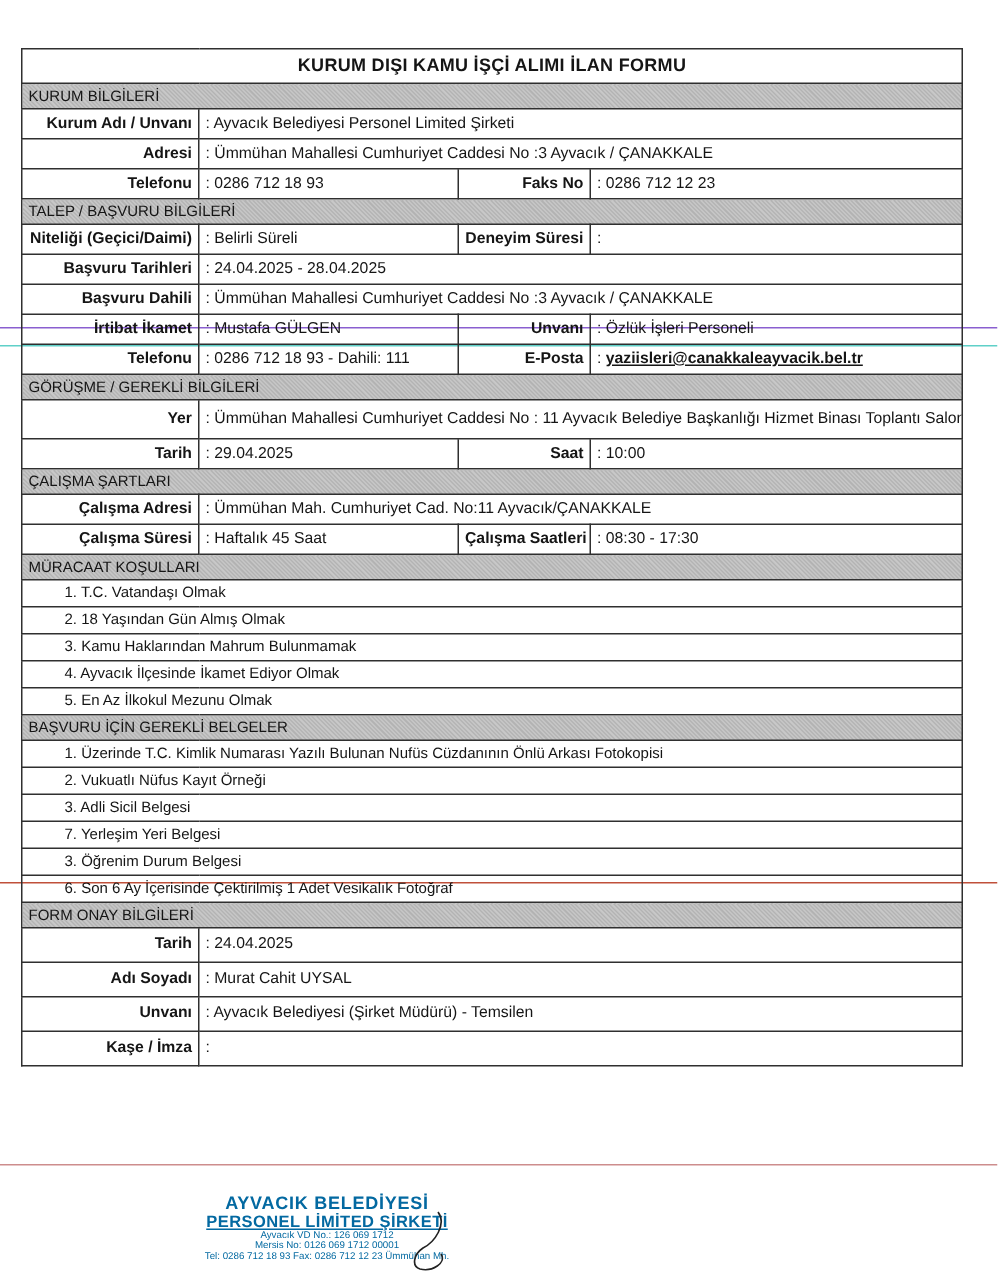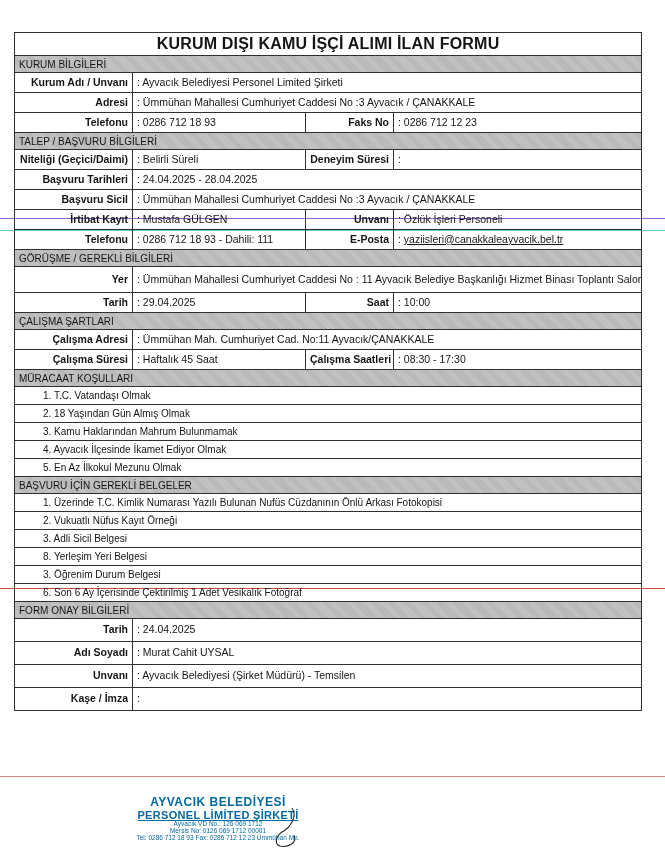--- a/index.html
+++ b/index.html
@@ -7,29 +7,29 @@
     width: 665px; height: 853px; background: #ffffff; position: relative; overflow: hidden;
     font-family: "Liberation Sans", "DejaVu Sans", sans-serif; color: #151515;
   }
   .sheet { position: absolute; left: 14px; top: 32px; width: 627px; }
   table.form { border-collapse: collapse; width: 627px; table-layout: fixed; border: 1.5px solid #2a2a2a; }
   table.form td {
     border: 1px solid #2f2f2f; padding: 0 4px; font-size: 10.5px; line-height: 1.1; height: 19px;
     vertical-align: middle; white-space: nowrap; overflow: hidden;
   }
   table.form td.lbl { font-weight: bold; font-size: 10.5px; text-align: right; }
-  tr.title td { height: 22px; text-align: center; font-weight: bold; font-size: 16px; letter-spacing: 0.2px; }
+  tr.title td { height: 22px; text-align: center; font-weight: bold; font-size: 12px; letter-spacing: 0.2px; }
   tr.sec td {
     height: 16px; font-size: 10px; text-transform: none;
     background: #bdbdbd;
     background-image: repeating-linear-gradient(45deg, rgba(255,255,255,0.18) 0 1px, rgba(0,0,0,0.06) 1px 2px);
   }
   tr.item td { height: 17px; font-size: 10px; padding-left: 28px; }
   tr.note td { text-align: center; font-size: 10px; height: 17px; }
-  .email { text-decoration: underline; }
+  .email { text-decoration: underline; font-weight: bold; }
   .scanline { position: absolute; left: 0; width: 665px; height: 1px; }
   .stamp { position: absolute; left: 118px; top: 795px; width: 200px; text-align: center; color: #0369a1; }
   .stamp .l1 { font-weight: bold; font-size: 12px; letter-spacing: 0.5px; }
   .stamp .l2 { font-weight: bold; font-size: 11px; letter-spacing: 0.3px; text-decoration: underline; }
   .stamp .sm { font-size: 6.5px; line-height: 1.05; }
   .sig { position: absolute; left: 268px; top: 806px; width: 34px; height: 42px; }
 </style>
 </head>
 <body>
 
@@ -77,25 +77,25 @@
     <td class="lbl">Niteliği (Geçici/Daimi)</td>
     <td>:  Belirli Süreli</td>
     <td class="lbl">Deneyim Süresi</td>
     <td>:</td>
   </tr>
   <tr>
     <td class="lbl">Başvuru Tarihleri</td>
     <td colspan="3">:  24.04.2025 - 28.04.2025</td>
   </tr>
   <tr>
-    <td class="lbl">Başvuru Sicil</td>
+    <td class="lbl">Başvuru Dahili</td>
     <td colspan="3">:  Ümmühan Mahallesi Cumhuriyet Caddesi No :3 Ayvacık / ÇANAKKALE</td>
   </tr>
   <tr>
-    <td class="lbl">İrtibat Kayıt</td>
+    <td class="lbl">İrtibat İkamet</td>
     <td>:  Mustafa GÜLGEN</td>
     <td class="lbl">Unvanı</td>
     <td>: Özlük İşleri Personeli</td>
   </tr>
   <tr>
     <td class="lbl">Telefonu</td>
     <td>:  0286 712 18 93 - Dahili: 111</td>
     <td class="lbl">E-Posta</td>
     <td><span>: </span><span class="email">yaziisleri@canakkaleayvacik.bel.tr</span></td>
   </tr>
@@ -153,21 +153,21 @@
   <tr class="item">
           <td colspan="4">1. Üzerinde T.C. Kimlik Numarası Yazılı Bulunan Nufüs Cüzdanının Önlü Arkası Fotokopisi</td>
         </tr>
   <tr class="item">
           <td colspan="4">2. Vukuatlı Nüfus Kayıt Örneği</td>
         </tr>
   <tr class="item">
           <td colspan="4">3. Adli Sicil Belgesi</td>
         </tr>
   <tr class="item">
-          <td colspan="4">8. Yerleşim Yeri Belgesi</td>
+          <td colspan="4">7. Yerleşim Yeri Belgesi</td>
         </tr>
   <tr class="item">
           <td colspan="4">3. Öğrenim Durum Belgesi</td>
         </tr>
   <tr class="item">
           <td colspan="4">6. Son 6 Ay İçerisinde Çektirilmiş 1 Adet Vesikalık Fotoğraf</td>
         </tr>
 
   <tr class="sec">
           <td colspan="4">FORM ONAY BİLGİLERİ</td>

